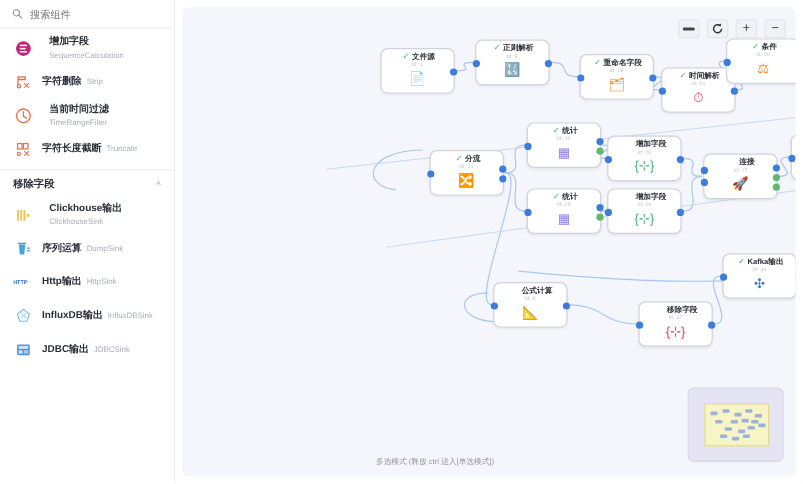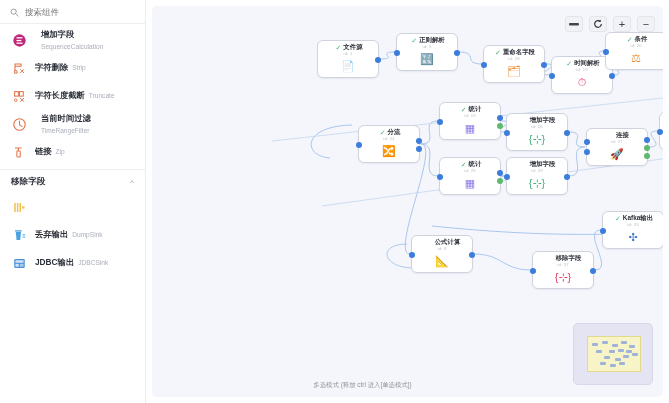--- a/index.html
+++ b/index.html
@@ -136,92 +136,107 @@
         </span>
         <span class="ci-text">
           <span class="ci-cn">字符删除</span>
           <span class="ci-en">Strip</span>
         </span>
       </div>
 
       <div class="comp-item">
         <span class="ci-icon">
           <svg width="15" height="15" viewBox="0 0 20 20">
+              <circle cx="10" cy="10" r="7.6" fill="none" stroke="#e2764a" stroke-width="1.5"></circle>
+              <path d="M10 5.5 v5 l3.4 2" fill="none" stroke="#e2764a" stroke-width="1.5" stroke-linecap="round"></path>
+            </svg>
+        </span>
+        <span class="ci-text ci-stack">
+          <span class="ci-cn">当前时间过滤</span>
+          <span class="ci-en">TimeRangeFilter</span>
+        </span>
+      </div>
+
+      <div class="comp-item">
+        <span class="ci-icon">
+          <svg width="15" height="15" viewBox="0 0 20 20">
               <rect x="3.5" y="3.5" width="5" height="6" fill="none" stroke="#e2764a" stroke-width="1.4"></rect>
               <rect x="10" y="3.5" width="5" height="6" fill="none" stroke="#e2764a" stroke-width="1.4"></rect>
               <path d="M11 12 l5 5 M16 12 l-5 5" stroke="#e2764a" stroke-width="1.3"></path>
               <circle cx="5" cy="15" r="1.7" fill="none" stroke="#e2764a" stroke-width="1.3"></circle>
             </svg>
         </span>
         <span class="ci-text">
           <span class="ci-cn">字符长度截断</span>
           <span class="ci-en">Truncate</span>
         </span>
       </div>
 
-      <div class="comp-item">
-        <span class="ci-icon">
-          <svg width="15" height="15" viewBox="0 0 20 20">
-              <circle cx="10" cy="10" r="7.6" fill="none" stroke="#e2764a" stroke-width="1.5"></circle>
-              <path d="M10 5.5 v5 l3.4 2" fill="none" stroke="#e2764a" stroke-width="1.5" stroke-linecap="round"></path>
-            </svg>
-        </span>
-        <span class="ci-text ci-stack">
-          <span class="ci-cn">当前时间过滤</span>
-          <span class="ci-en">TimeRangeFilter</span>
-        </span>
-      </div>
-
-
-      <div class="comp-item">
-        <span class="ci-icon">
-          <svg width="15" height="15" viewBox="0 0 20 20">
-              <path d="M4 4 h9 M8.5 4 v4" stroke="#e2764a" stroke-width="1.5" fill="none"></path>
-              <rect x="6.5" y="8" width="4.5" height="8" rx="1" fill="none" stroke="#e2764a" stroke-width="1.4"></rect>
-            </svg>
-        </span>
-        <span class="ci-text">
-          <span class="ci-cn">链接</span>
-          <span class="ci-en">Zip</span>
-        </span>
-      </div>
+
 
       <div class="section-head">
         <span class="section-title">移除字段</span>
         <span class="chev">^</span>
       </div>
 
       <div class="comp-item">
         <span class="ci-icon">
           <svg width="15" height="15" viewBox="0 0 20 20">
               <rect x="3" y="4" width="2" height="12" fill="#f2c14e"></rect>
               <rect x="6.5" y="4" width="2" height="12" fill="#f2c14e"></rect>
               <rect x="10" y="4" width="2" height="12" fill="#f2c14e"></rect>
               <rect x="13.5" y="8.5" width="3.2" height="3" fill="#f2c14e"></rect>
             </svg>
         </span>
+        <span class="ci-text ci-stack">
+          <span class="ci-cn">Clickhouse输出</span>
+          <span class="ci-en">ClickhouseSink</span>
+        </span>
       </div>
 
       <div class="comp-item">
         <span class="ci-icon">
           <svg width="15" height="15" viewBox="0 0 20 20">
               <path d="M5 5 h7 l-1 11 h-5z" fill="#4aa3df"></path>
               <rect x="4" y="3" width="9" height="1.6" fill="#4aa3df"></rect>
               <path d="M14 9 h3.5 M14 12 h3.5" stroke="#4aa3df" stroke-width="1.3"></path>
             </svg>
         </span>
         <span class="ci-text">
-          <span class="ci-cn">丢弃输出</span>
+          <span class="ci-cn">序列运算</span>
           <span class="ci-en">DumpSink</span>
         </span>
       </div>
 
 
 
-
+      <div class="comp-item">
+        <span class="ci-icon">
+          <svg width="18" height="10" viewBox="0 0 30 10">
+              <text x="0" y="8" font-family="Liberation Sans, sans-serif" font-size="8" font-weight="bold" fill="#2a6fd6">HTTP</text>
+            </svg>
+        </span>
+        <span class="ci-text">
+          <span class="ci-cn">Http输出</span>
+          <span class="ci-en">HttpSink</span>
+        </span>
+      </div>
+
+      <div class="comp-item">
+        <span class="ci-icon">
+          <svg width="15" height="15" viewBox="0 0 20 20">
+              <path d="M10 2.6 L16.6 7.4 L14 15.6 H6 L3.4 7.4z" fill="none" stroke="#7fbde8" stroke-width="1.3"></path>
+              <path d="M6.5 6 L13 12 M13 6.5 L7 12.5" stroke="#7fbde8" stroke-width="1"></path>
+            </svg>
+        </span>
+        <span class="ci-text">
+          <span class="ci-cn">InfluxDB输出</span>
+          <span class="ci-en">InfluxDBSink</span>
+        </span>
+      </div>
 
       <div class="comp-item">
         <span class="ci-icon">
           <svg width="15" height="15" viewBox="0 0 20 20">
               <rect x="3" y="4" width="14" height="12" rx="1.6" fill="#4a90d9"></rect>
               <rect x="4.6" y="5.6" width="10.8" height="3.4" fill="#cfe3f7"></rect>
               <rect x="4.6" y="10.4" width="4.4" height="4" fill="#cfe3f7"></rect>
               <rect x="10.4" y="10.4" width="5" height="4" fill="#a8c9ec"></rect>
             </svg>
         </span>

